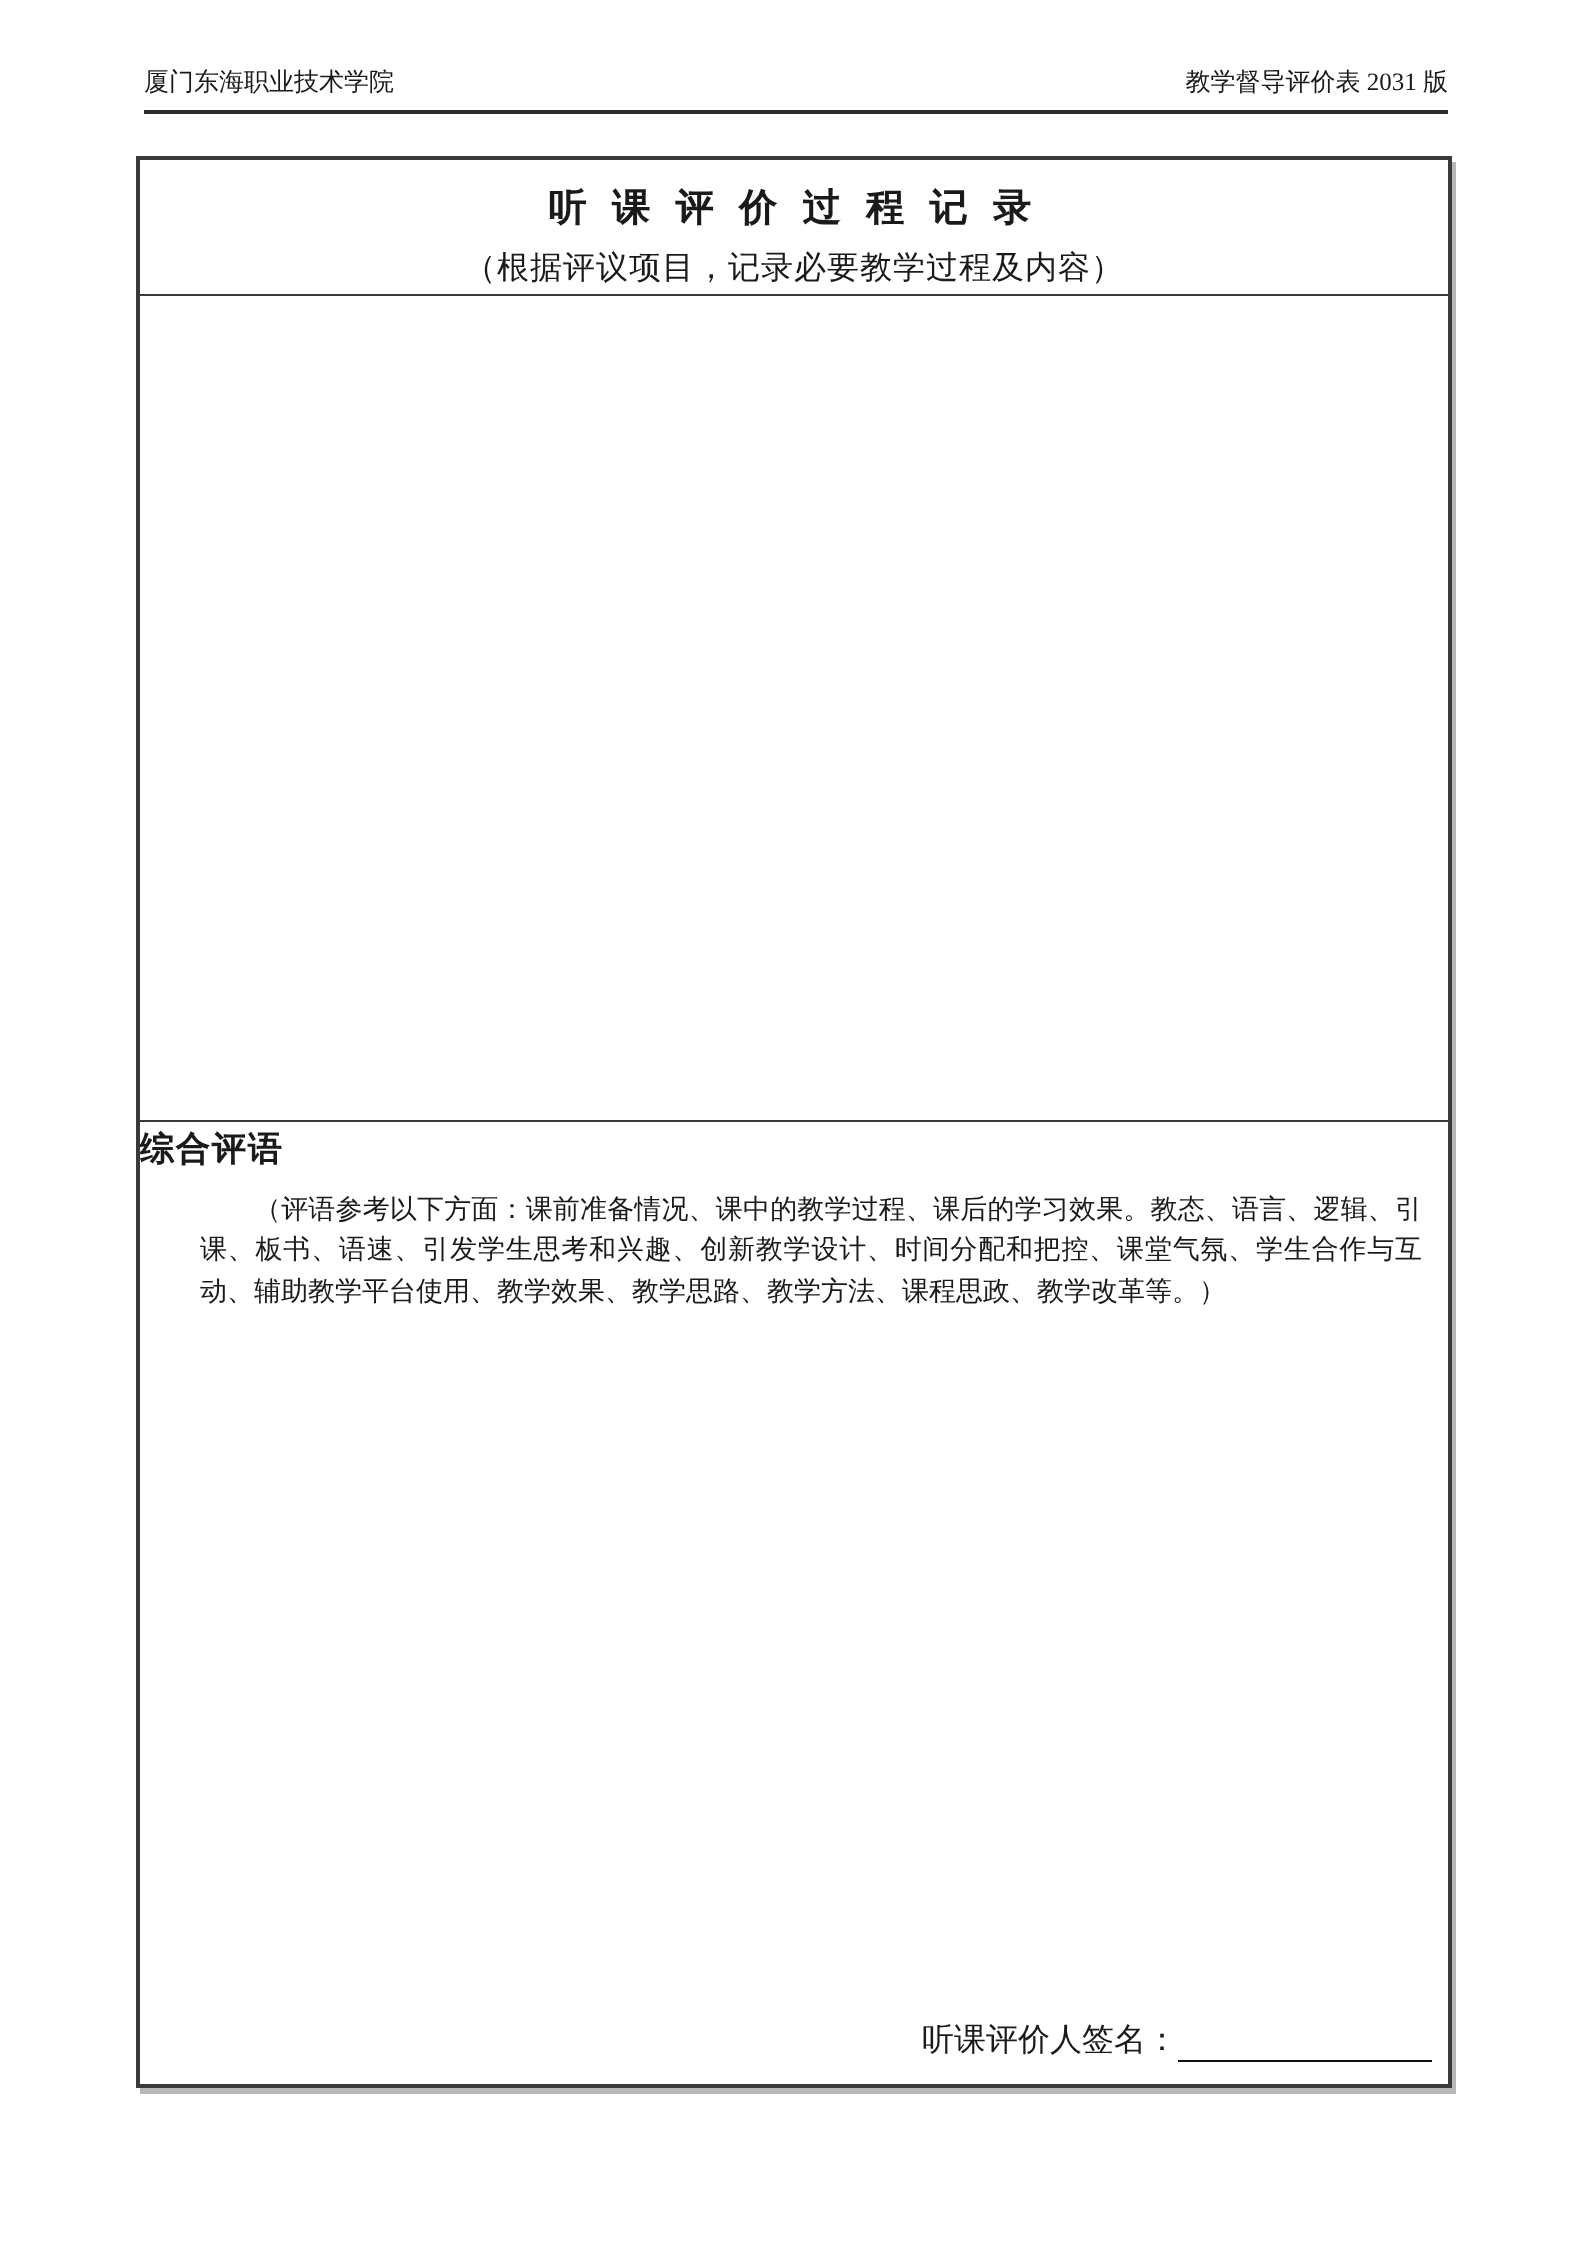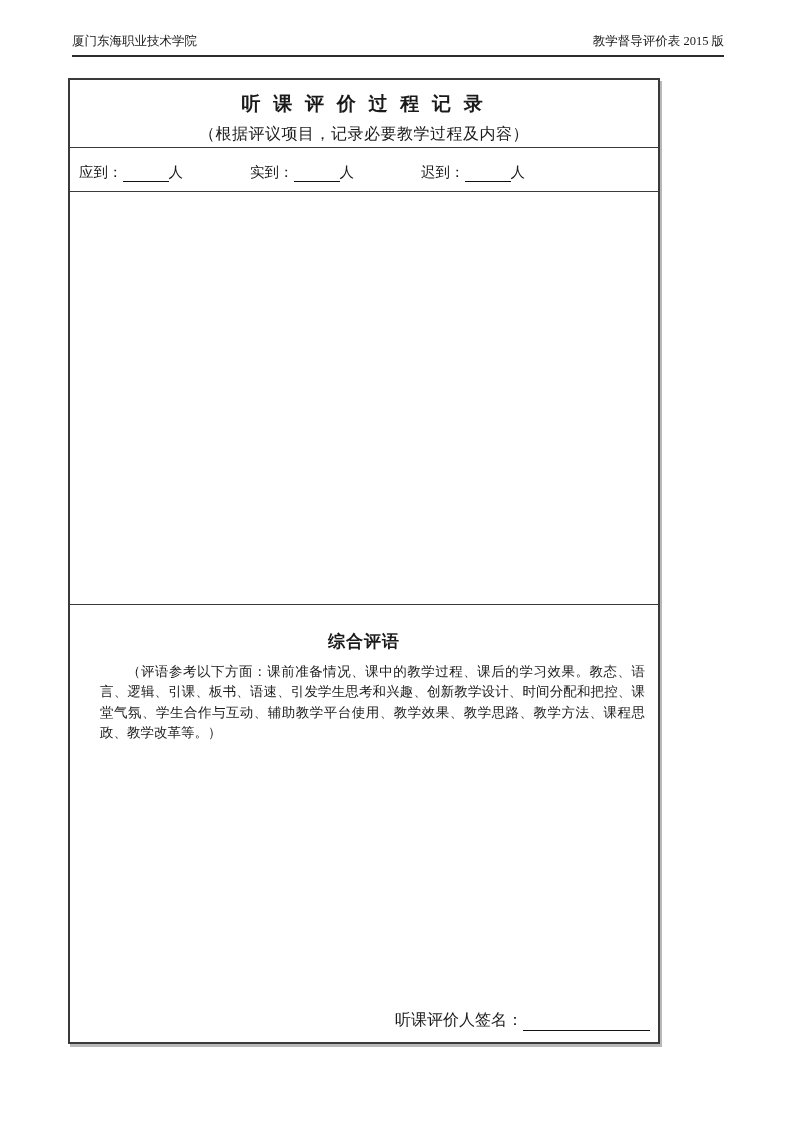--- a/index.html
+++ b/index.html
@@ -21,21 +21,21 @@
     align-items: center;
     font-size: 12.5px;
     padding-bottom: 5px;
     border-bottom: 2px solid #2c2c2c;
   }
 
   
   .form-box {
     position: absolute;
     left: 68px; top: 78px;
-    width: 592px; height: 966px;
+    width: 658px; height: 966px;
     border: 2px solid #3a3a3a;
     box-shadow: 2px 3px 0 rgba(0,0,0,0.28);
     display: flex;
     flex-direction: column;
     background: #ffffff;
   }
 
   .sec-title {
     height: 68px;
     border-bottom: 1.5px solid #3a3a3a;
@@ -72,22 +72,22 @@
   .sec-record {
     height: 413px;
     border-bottom: 1.5px solid #3a3a3a;
   }
 
   .sec-comments {
     flex: 1;
     position: relative;
   }
   .comments-title {
-    text-align: center;
-    margin-top: 25px;
+    text-align: left;
+    margin-top: 2px;
     font-size: 17px;
     font-weight: bold;
     letter-spacing: 1px;
   }
   .comments-guidance {
     margin: 9px 13px 0 30px;
     font-size: 13.5px;
     line-height: 1.5;
     text-align: justify;
     text-indent: 2em;
@@ -108,41 +108,30 @@
     width: 127px; height: 19px;
     border-bottom: 1.5px solid #111;
     vertical-align: bottom;
   }
 </style>
 </head>
 <body>
 
 <div class="page-header">
   <span>厦门东海职业技术学院</span>
-  <span>教学督导评价表 2015 版</span>
+  <span>教学督导评价表 2031 版</span>
 </div>
 
 <div class="form-box">
 
   <div class="sec-title">
     <div class="form-title">听 课 评 价 过 程 记 录</div>
     <div class="form-subtitle">（根据评议项目，记录必要教学过程及内容）</div>
   </div>
 
-  <div class="sec-attendance">
-    <span class="att-item">
-      <span>应到：</span><span class="blank"></span><span>人</span>
-    </span>
-    <span class="att-item">
-      <span>实到：</span><span class="blank"></span><span>人</span>
-    </span>
-    <span class="att-item">
-      <span>迟到：</span><span class="blank"></span><span>人</span>
-    </span>
-  </div>
 
   <div class="sec-record"></div>
 
   <div class="sec-comments">
     <div class="comments-title">综合评语</div>
     <div class="comments-guidance">（评语参考以下方面：课前准备情况、课中的教学过程、课后的学习效果。教态、语言、逻辑、引课、板书、语速、引发学生思考和兴趣、创新教学设计、时间分配和把控、课堂气氛、学生合作与互动、辅助教学平台使用、教学效果、教学思路、教学方法、课程思政、教学改革等。）</div>
     <div class="comments-fill"></div>
     <div class="signature-row">
       <span>听课评价人签名：</span><span class="signature-blank"></span>
     </div>

